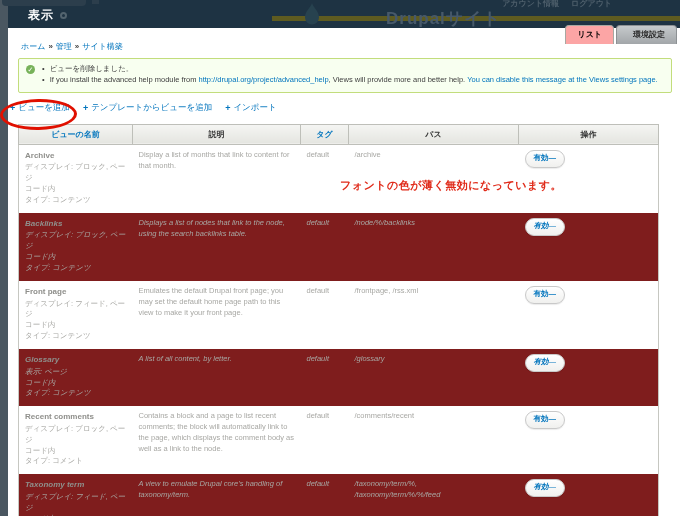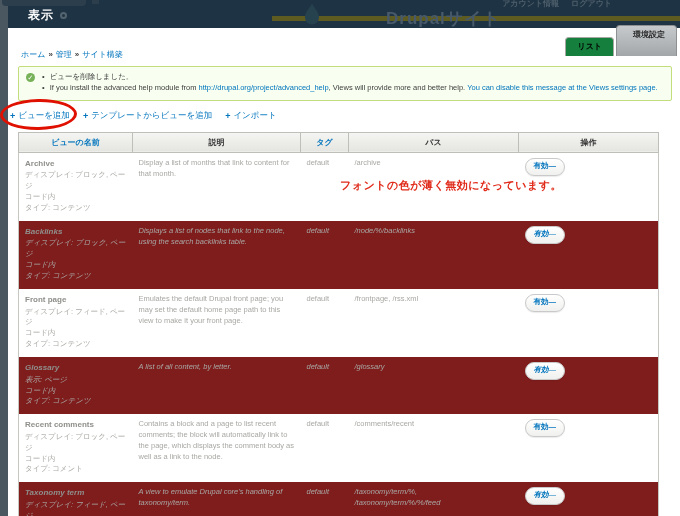--- a/index.html
+++ b/index.html
@@ -17,24 +17,24 @@
 
   .page-title { position:absolute; left:20px; top:7px; color:#fff; font-size:12px; font-weight:bold; letter-spacing:1px; display:flex; align-items:center; gap:6px; }
   .help-icon { width:7px; height:7px; border:2px solid #53646f; border-radius:50%; display:inline-block; }
 
   .drupal-logo { position:absolute; left:292px; top:2px; }
   .site-name { position:absolute; left:378px; top:7px; font-size:17px; font-weight:bold; color:#47596a; letter-spacing:1px; }
   .account-links { position:absolute; right:68px; top:-2px; font-size:8px; font-weight:bold; color:#4e5f6b; display:flex; gap:12px; }
 
   .tabs { position:absolute; top:25px; right:3px; display:flex; gap:2px; z-index:10; }
   .tab { font-size:8px; font-weight:bold; padding:3px 11px 4px; border-radius:4px 4px 0 0; cursor:default; }
-  .tab.active { background:#15803d; color:#000; border:1px solid #a7a8a2; border-bottom:none;margin-top:12px; }
+  .tab.active { background:#fca5a5; color:#000; border:1px solid #a7a8a2; border-bottom:none; }
   .tab.inactive { background:linear-gradient(#c6cacc,#a2a6a9); color:#2a2a2a; border:1px solid #8d9194; border-bottom:none;padding-left:16px; }
 
-  .content { position:absolute; left:8px; top:28px; width:672px; height:392px; background:#fff; padding:8px 10px; }
+  .content { position:absolute; left:8px; top:28px; width:672px; height:392px; background:#fff; padding:0 10px; }
 
   .breadcrumb { margin:13px 0 0 3px; font-size:8px; color:#333; }
   .breadcrumb a { color:#0074bd; text-decoration:none; }
   .breadcrumb .sep { color:#444; margin:0 3px; font-weight:bold; }
 
   .status-box { margin-top:6px; margin-right:-2px; border:1px solid #c2dd7c; background:#f8fff0; border-radius:2px; padding:5px 8px 6px 7px; display:flex; gap:7px; }
   .check-icon { flex:none; width:9px; height:9px; margin-top:1px; background:#77b259; border-radius:50%; color:#fff; font-size:7px; line-height:9px; text-align:center; font-weight:bold; }
   .status-items { font-size:7.5px; line-height:1.45; color:#404040; }
   .status-item { display:flex; gap:5px; }
   .status-box a { color:#0074bd; text-decoration:none; }

